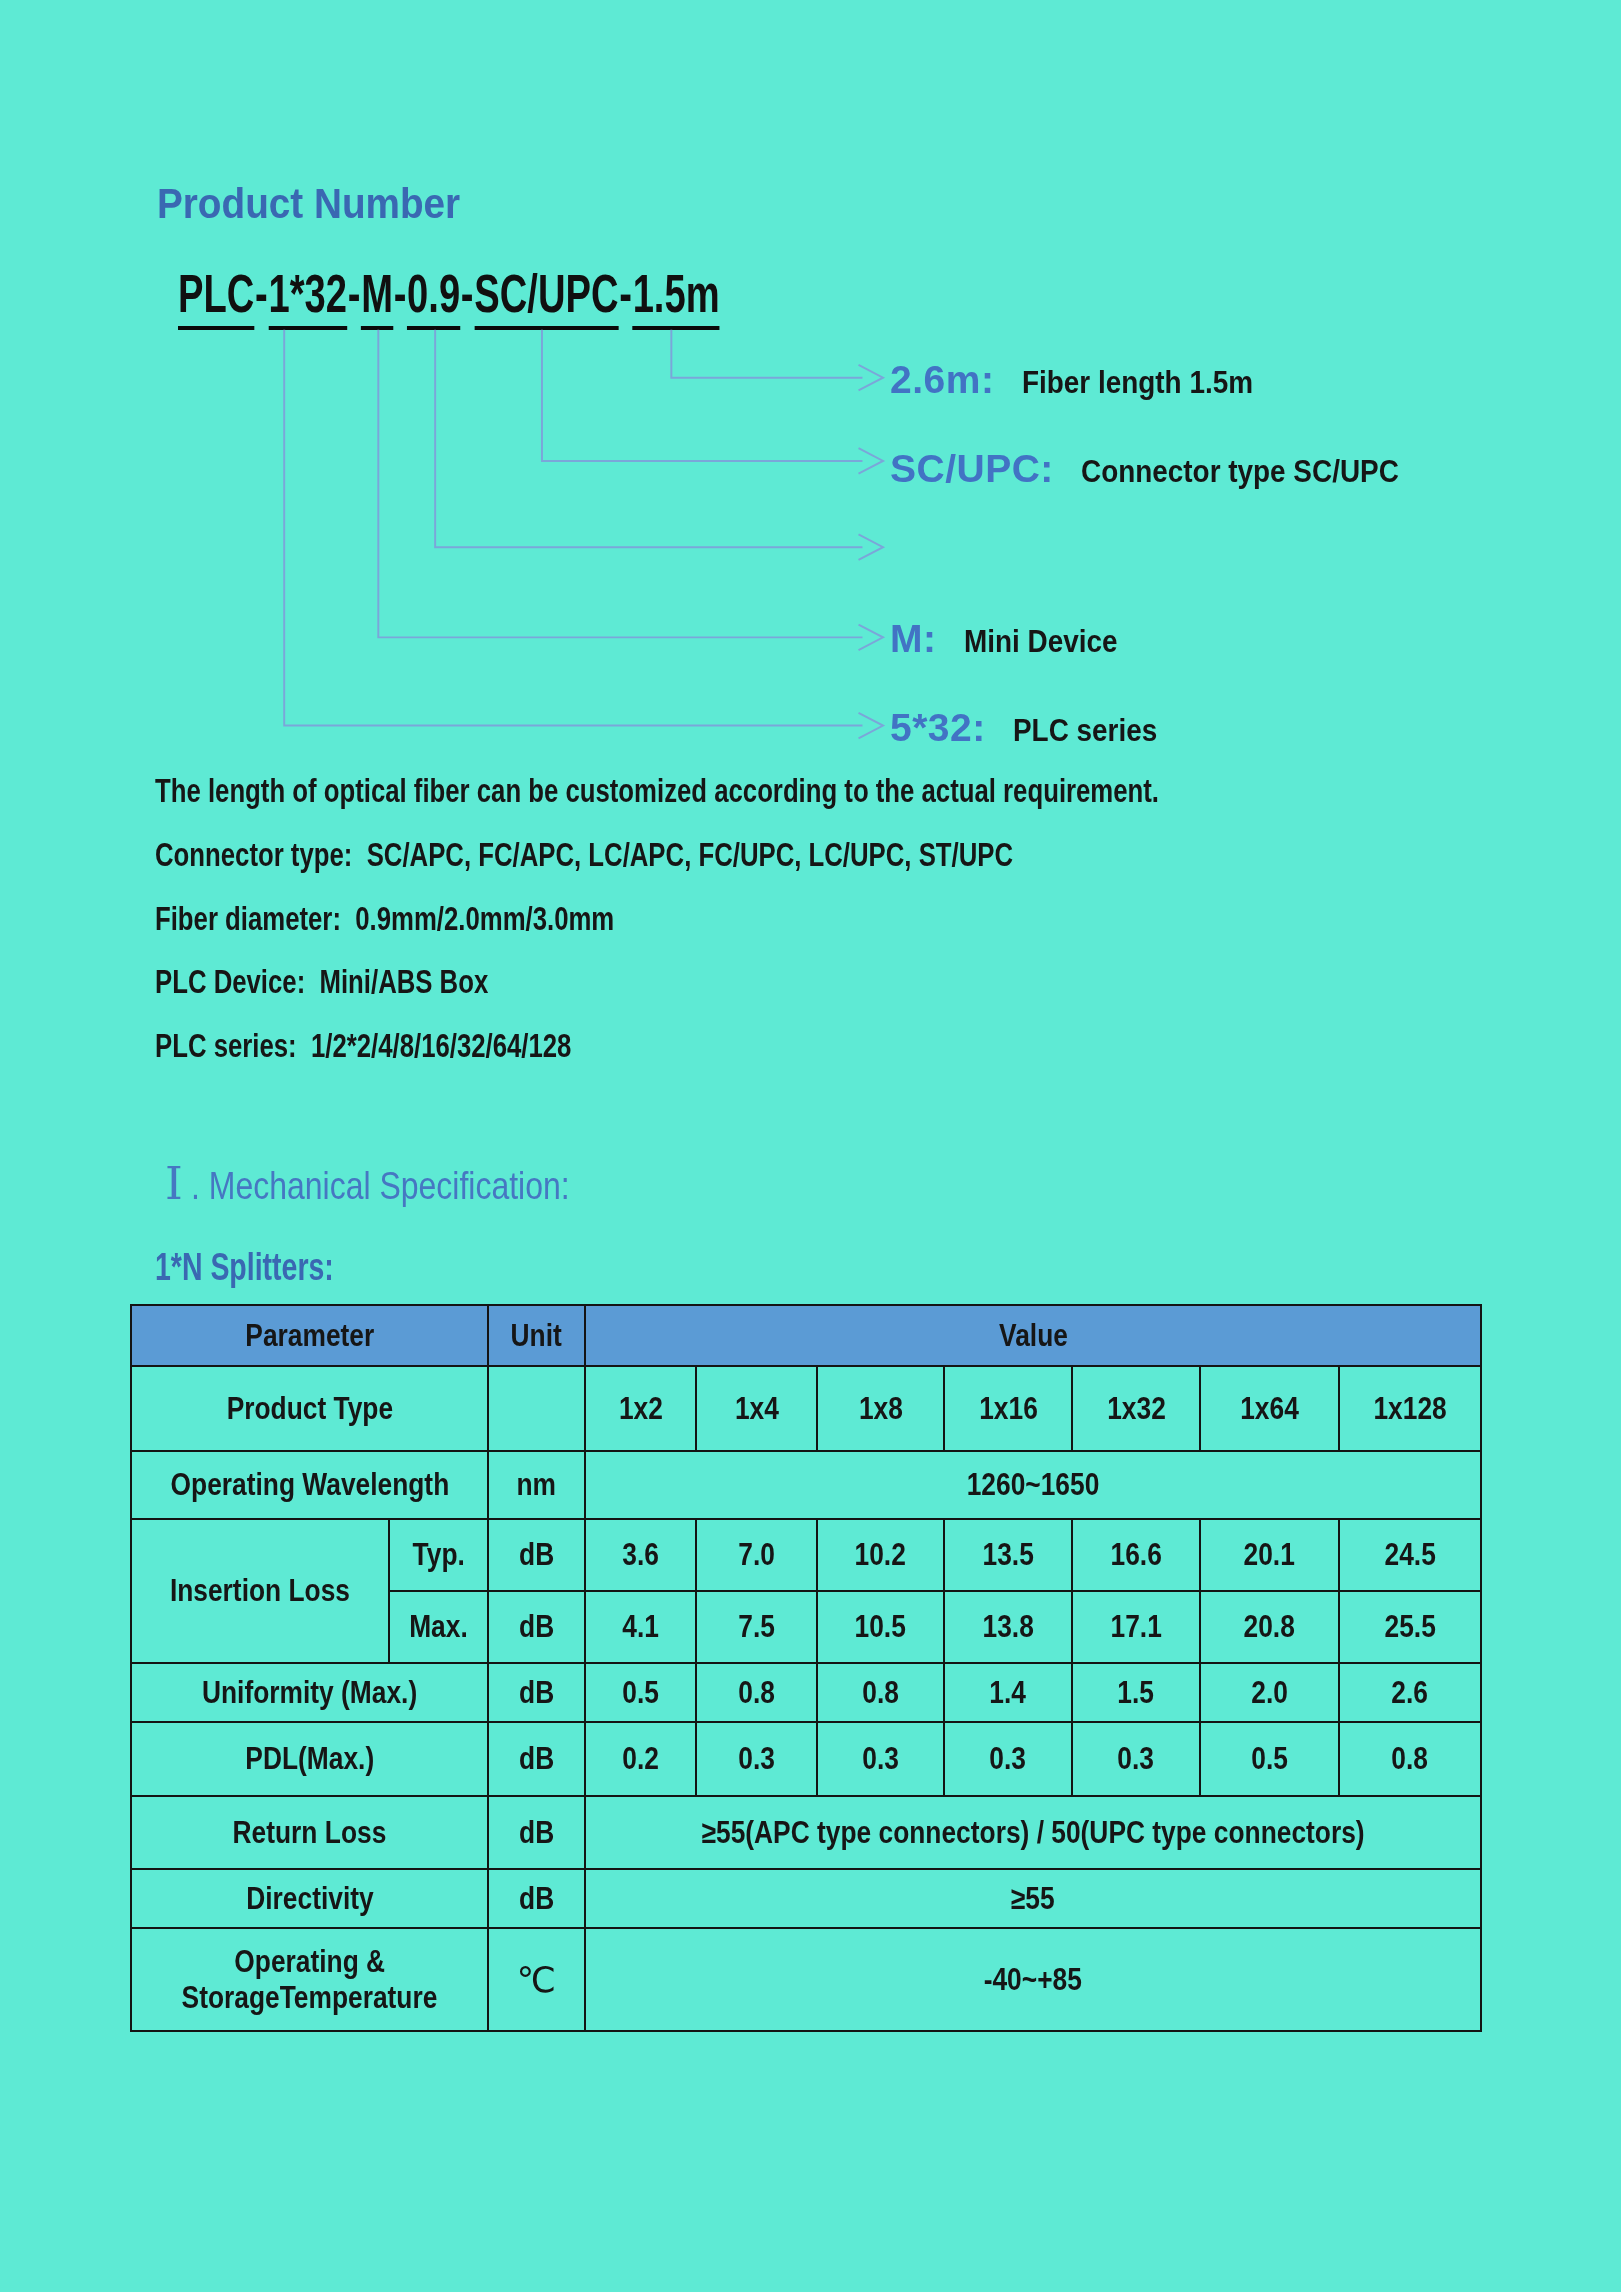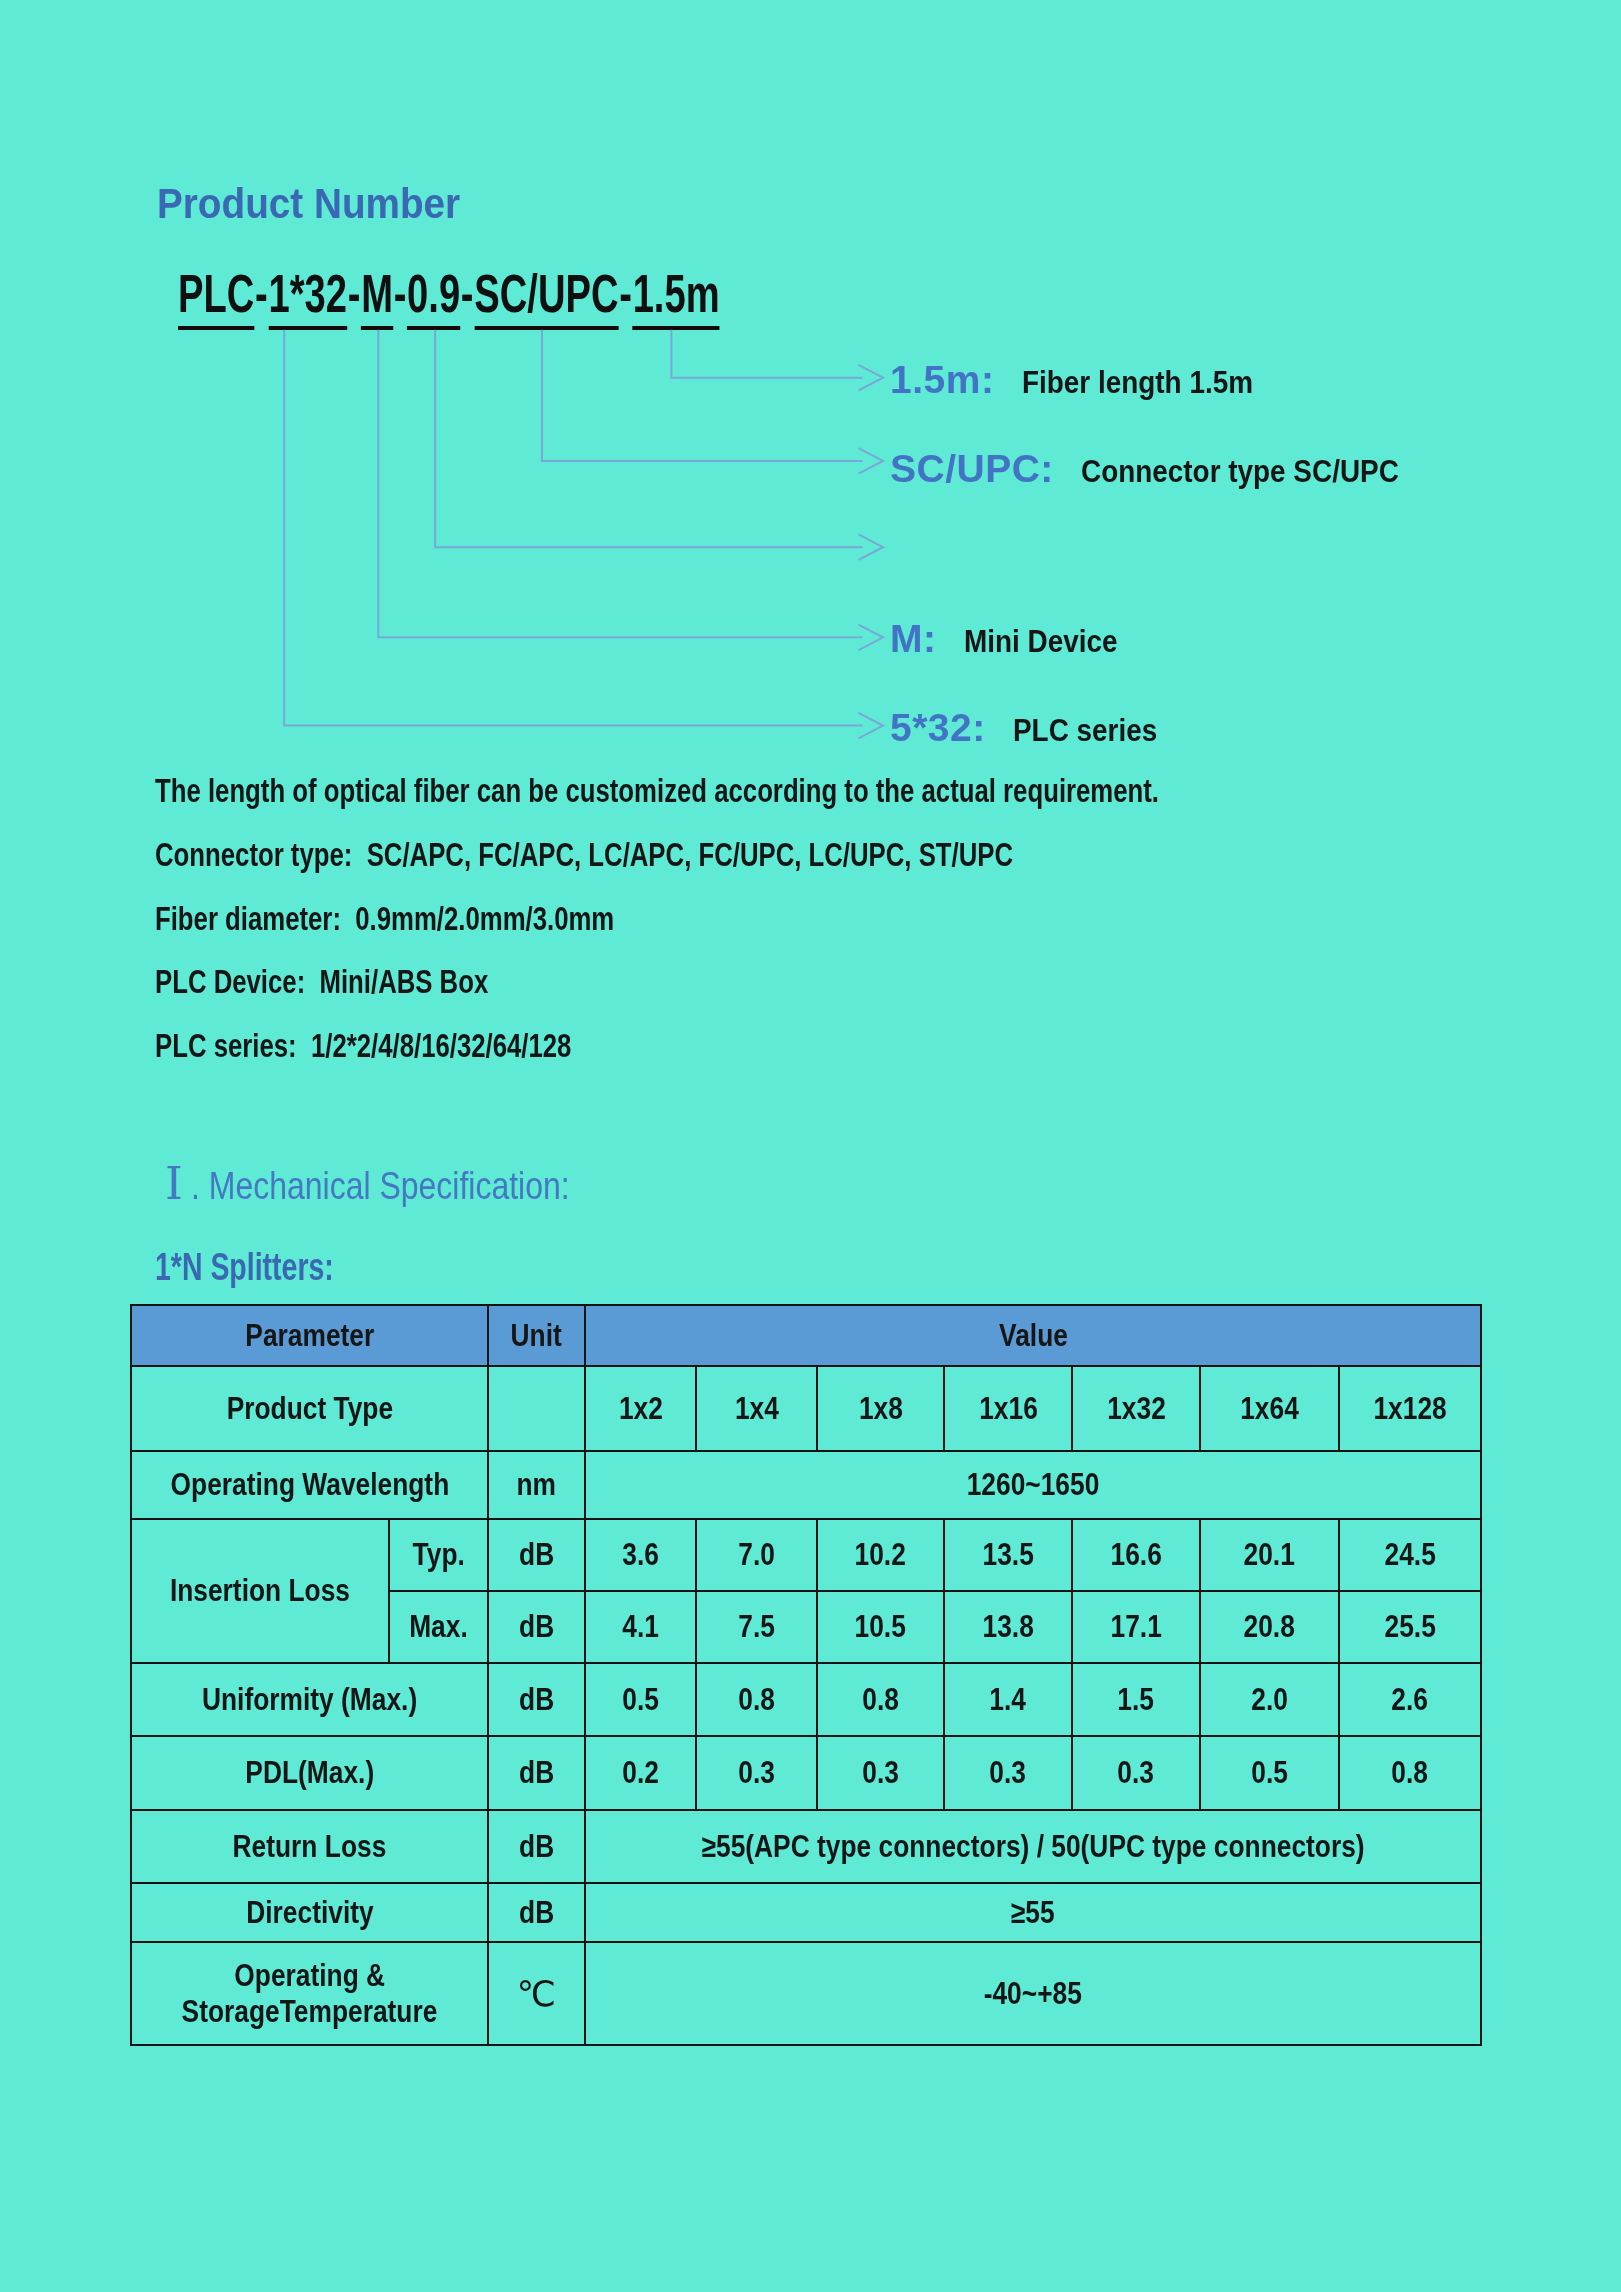--- a/index.html
+++ b/index.html
@@ -92,21 +92,21 @@
     <path d="M876 637 L901 650 L876 663"></path>
     <path d="M444 336 V558 H880"></path>
     <path d="M876 545 L901 558 L876 571"></path>
     <path d="M553 336 V470 H880"></path>
     <path d="M876 457 L901 470 L876 483"></path>
     <path d="M685 336 V385 H880"></path>
     <path d="M876 372 L901 385 L876 398"></path>
   </svg>
 
   <div class="dlabel" style="top:358px">
-    <span class="code">1.5m:</span>
+    <span class="code">2.6m:</span>
     <span class="desc">Fiber length 1.5m</span>
   </div>
   <div class="dlabel" style="top:447px">
     <span class="code">SC/UPC:</span>
     <span class="desc">Connector type SC/UPC</span>
   </div>
   <div class="dlabel" style="top:617px">
     <span class="code">M:</span>
     <span class="desc">Mini Device</span>
   </div>
@@ -179,21 +179,21 @@
       <td><span class="t">Max.</span></td>
       <td><span class="t">dB</span></td>
       <td><span class="t">4.1</span></td>
       <td><span class="t">7.5</span></td>
       <td><span class="t">10.5</span></td>
       <td><span class="t">13.8</span></td>
       <td><span class="t">17.1</span></td>
       <td><span class="t">20.8</span></td>
       <td><span class="t">25.5</span></td>
     </tr>
-    <tr style="height:73px">
+    <tr style="height:59px">
       <td colspan="2"><span class="t">Uniformity (Max.)</span></td>
       <td><span class="t">dB</span></td>
       <td><span class="t">0.5</span></td>
       <td><span class="t">0.8</span></td>
       <td><span class="t">0.8</span></td>
       <td><span class="t">1.4</span></td>
       <td><span class="t">1.5</span></td>
       <td><span class="t">2.0</span></td>
       <td><span class="t">2.6</span></td>
     </tr>

